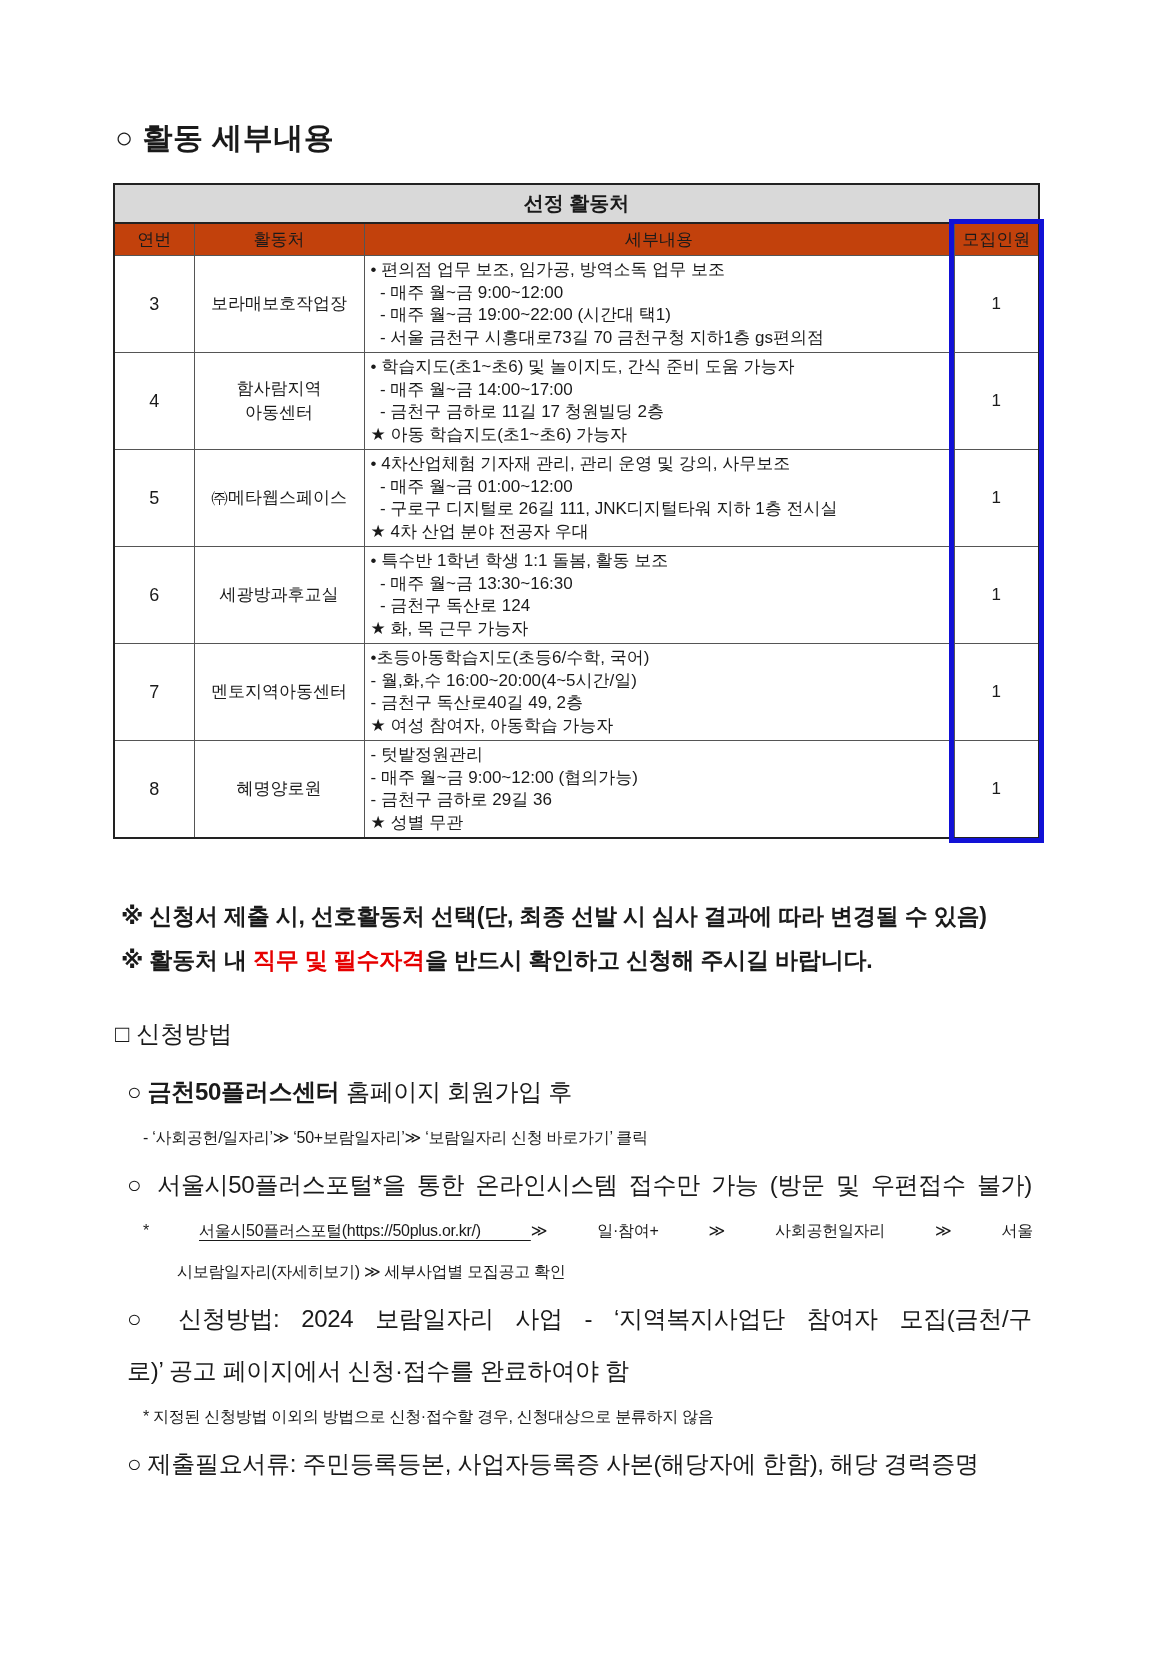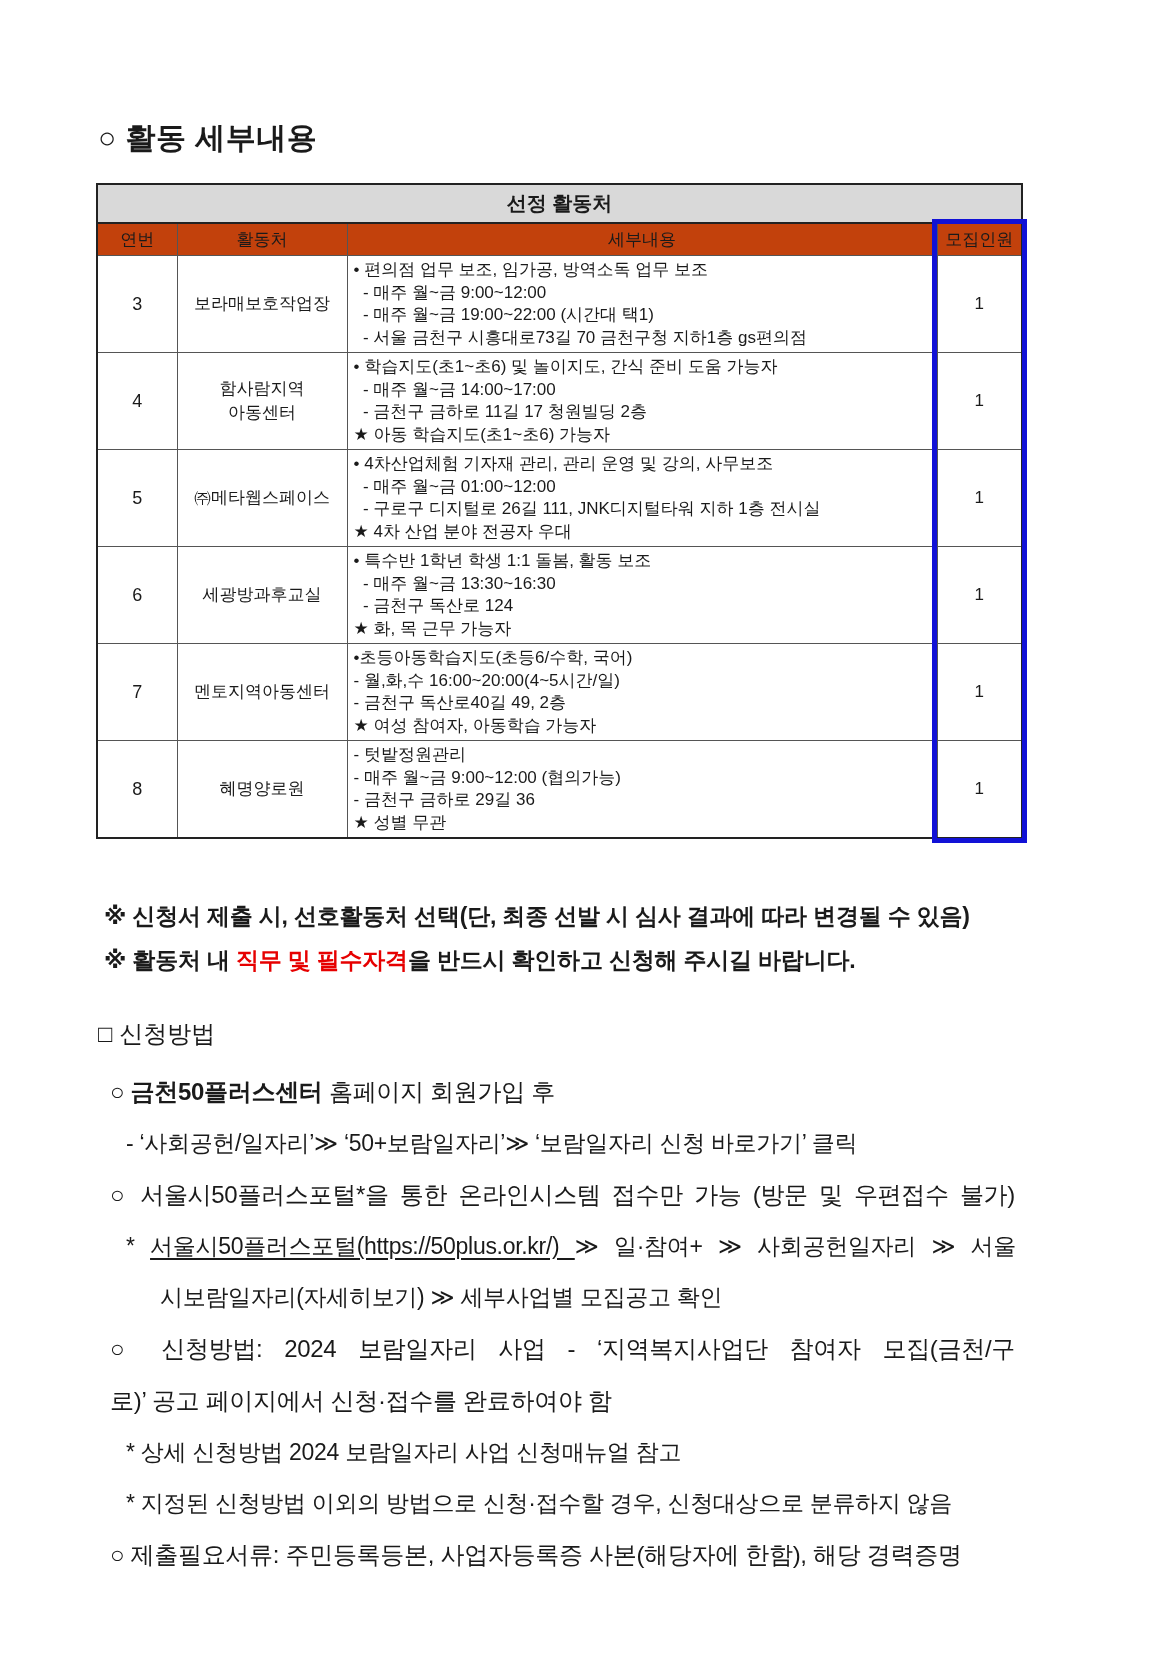--- a/index.html
+++ b/index.html
@@ -1,21 +1,21 @@
 <!DOCTYPE html>
 <html lang="ko"><head>
 <meta charset="utf-8">
 <style>
   html,body { margin:0; padding:0; background:#888; }
   .page {
     position:relative; width:1170px; height:1654px; margin:0 auto;
     background:#ffffff; font-family:"Liberation Sans","DejaVu Sans",sans-serif;
     color:#1a1a1a; overflow:hidden;
   }
-  .content { position:absolute; left:96px; top:118px; width:932px; }
+  .content { position:absolute; left:113px; top:118px; width:932px; }
 
   .doc-title { font-size:30px; font-weight:600; margin:0 0 24px 2px; letter-spacing:0.5px; }
 
   .table-wrap { position:relative; width:921px; }
   table.sel { border-collapse:collapse; width:925px; table-layout:fixed; border:2px solid #222; }
   table.sel td, table.sel th { border:1px solid #555; }
   .t-title { background:#d9d9d9; text-align:center; font-weight:700; font-size:20px; padding:5px 0; border-bottom:2px solid #222 !important; }
   th.h { background:#c2410c; font-weight:400; font-size:17px; padding:4px 0; }
   .c-no { text-align:center; font-size:18px; vertical-align:middle; }
   .c-place { text-align:center; font-size:17px; vertical-align:middle; white-space:pre-line; line-height:24px; }
@@ -29,21 +29,21 @@
   }
 
   .notes { margin-top:62px; padding-left:8px; }
   .note { margin:0 0 13px 0; font-size:23px; font-weight:700; letter-spacing:-0.2px; }
   .red { color:#e60000; }
 
   .apply { margin-top:42px; }
   .apply h2 { font-size:24px; font-weight:500; margin:0 0 26px 2px; }
   .a-main { font-size:24px; margin:0 0 20px 14px; letter-spacing:-0.3px; }
   .a-main b { font-weight:700; }
-  .a-sub  { font-size:23px; margin:0 0 20px 30px; letter-spacing:-0.3px; }
+  .a-sub  { font-size:16px; margin:0 0 20px 30px; letter-spacing:-0.3px; }
   .indent2 { margin-left:64px; }
   .just { text-align:justify; text-align-last:justify; width:905px; }
   .just2 { text-align:justify; text-align-last:justify; width:890px; }
   .center { width:880px; }
   .ul { text-decoration:underline; text-underline-offset:4px; }
 </style>
 </head>
 <body>
 
 <div class="page">
@@ -153,20 +153,19 @@
 
       <p class="a-main"><span>○ </span><b>금천50플러스센터</b><span> 홈페이지 회원가입 후</span></p>
       <p class="a-sub">- ‘사회공헌/일자리’≫ ‘50+보람일자리’≫ ‘보람일자리 신청 바로가기’ 클릭</p>
 
       <p class="a-main just">○ 서울시50플러스포털*을 통한 온라인시스템 접수만 가능 (방문 및 우편접수 불가)</p>
       <p class="a-sub just2"><span>* </span><span class="ul">서울시50플러스포털(https://50plus.or.kr/) </span><span>≫ 일·참여+ ≫ 사회공헌일자리 ≫ 서울</span></p>
       <p class="a-sub indent2">시보람일자리(자세히보기) ≫ 세부사업별 모집공고 확인</p>
 
       <p class="a-main just">○ 신청방법: 2024 보람일자리 사업 - ‘지역복지사업단 참여자 모집(금천/구</p>
       <p class="a-main center">로)’ 공고 페이지에서 신청·접수를 완료하여야 함</p>
-      <p class="a-sub">* 상세 신청방법 2024 보람일자리 사업 신청매뉴얼 참고</p>
       <p class="a-sub">* 지정된 신청방법 이외의 방법으로 신청·접수할 경우, 신청대상으로 분류하지 않음</p>
 
       <p class="a-main">○ 제출필요서류: 주민등록등본, 사업자등록증 사본(해당자에 한함), 해당 경력증명</p>
     </div>
 
   </div>
 </div>
 
 </body></html>

